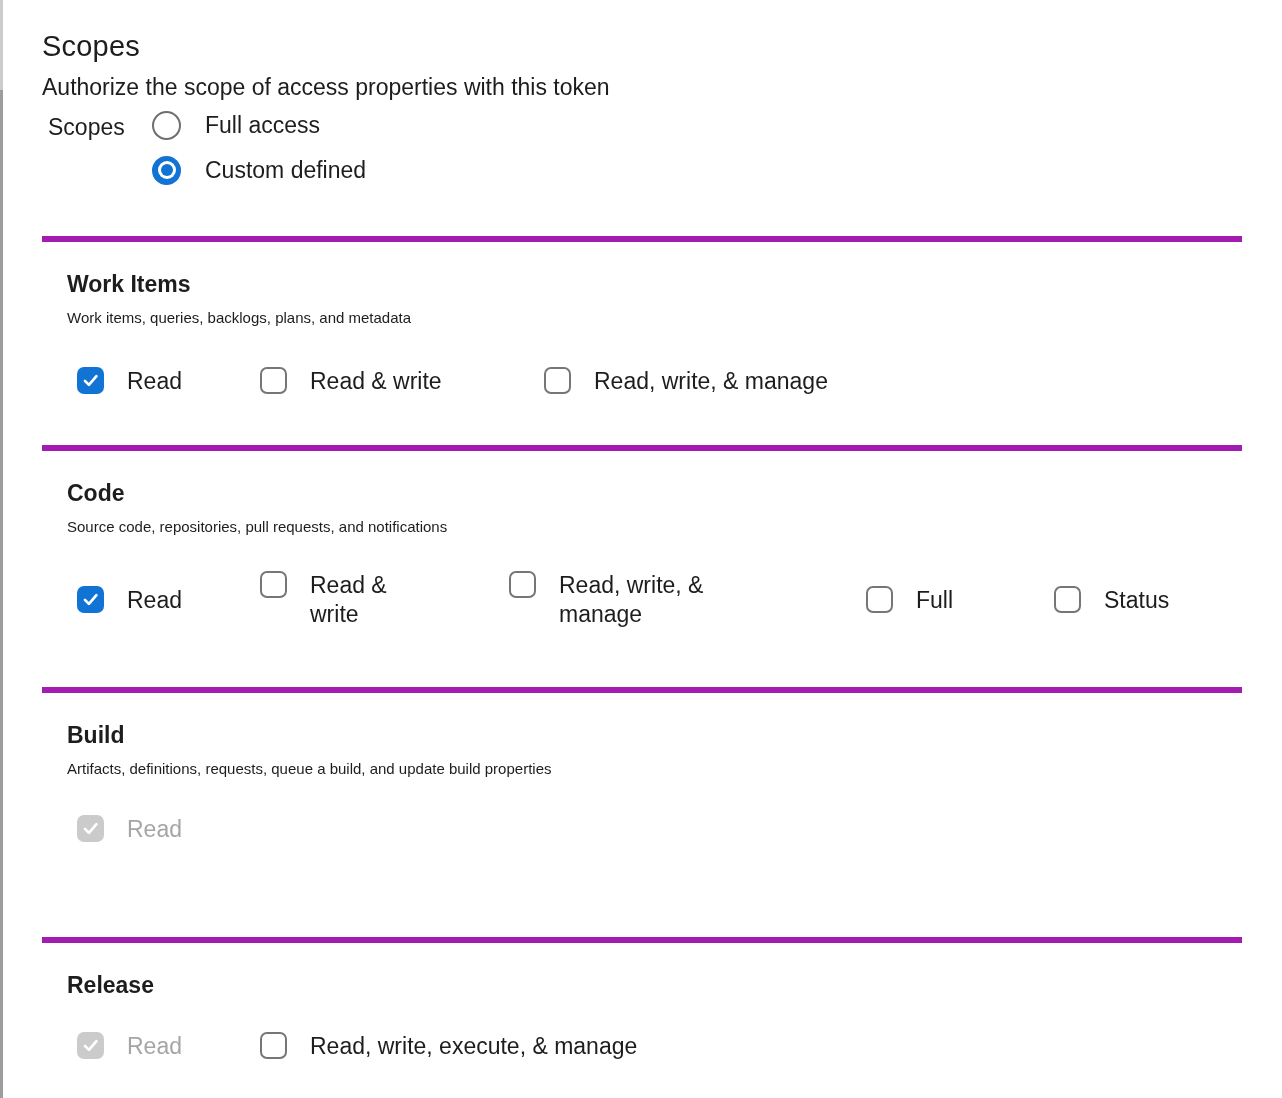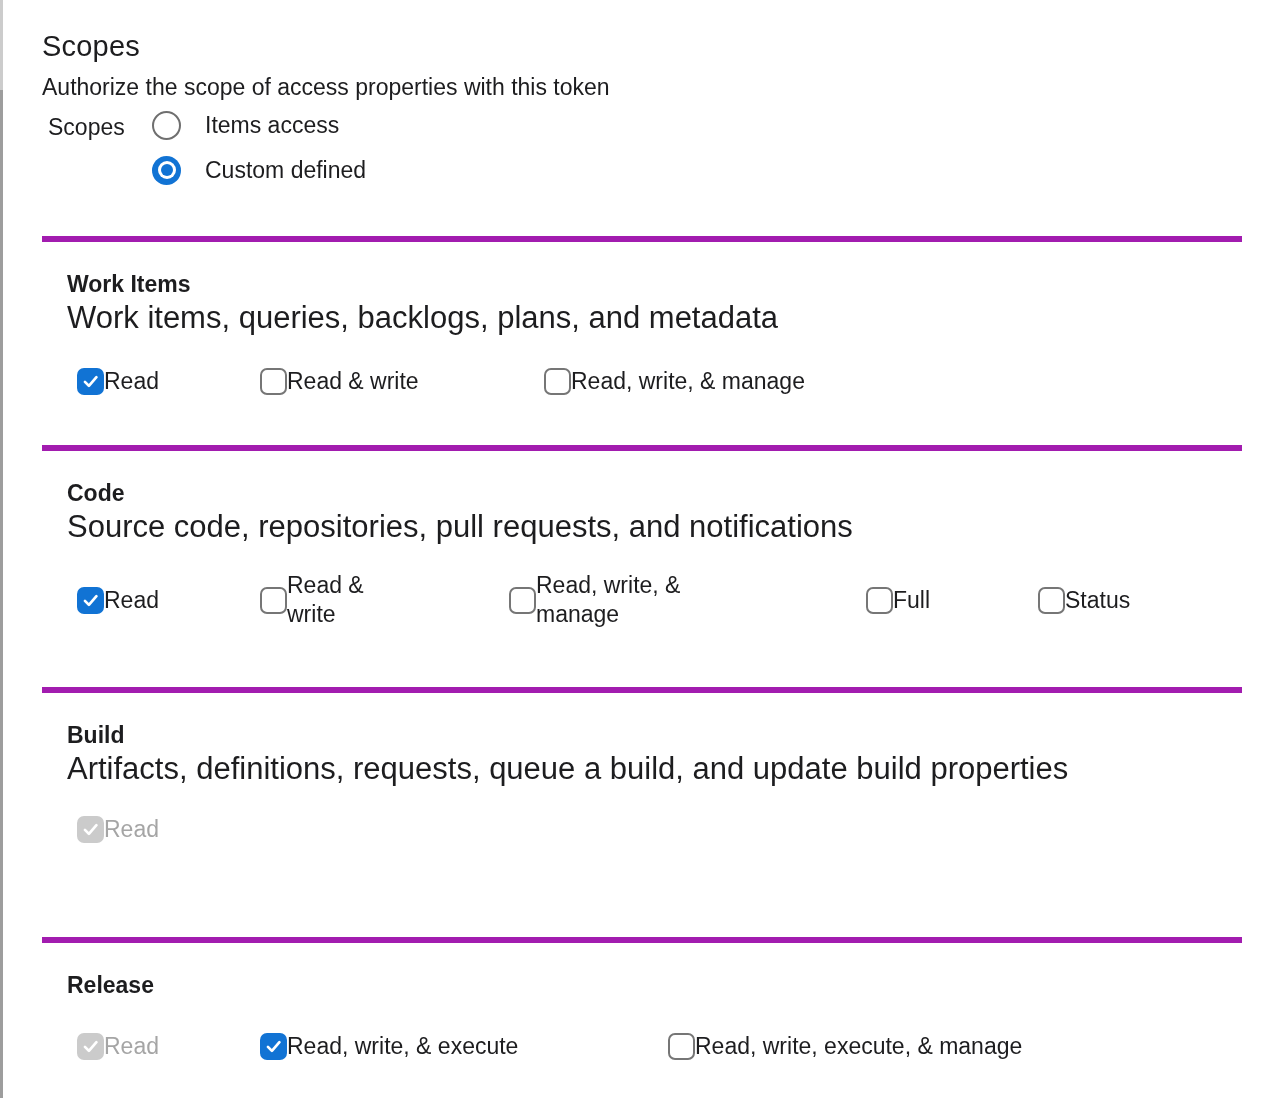--- a/index.html
+++ b/index.html
@@ -30,36 +30,36 @@
   .radio-inner { display:none; }
   .radio-opt[data-checked="true"] .radio { border:none; background:var(--accent); }
   .radio-opt[data-checked="true"] .radio-inner {
     display:flex; width:18px; height:18px; border-radius:50%; background:#ffffff;
     align-items:center; justify-content:center; }
   .radio-core { width:12px; height:12px; border-radius:50%; background:var(--accent); }
   .radio-label { font-size:23px; line-height:30px; }
 
   .section { border-top:6px solid #a21caf; }
   .sec-title { font-size:23px; font-weight:700; line-height:26px; margin:29px 0 0 25px; }
-  .sec-desc  { font-size:31px; font-weight:400; line-height:26px; margin:8px 0 0 25px; }
+  .sec-desc  { font-size:15px; font-weight:400; line-height:26px; margin:8px 0 0 25px; }
 
   .opt-row { display:flex; align-items:center; margin-left:35px; }
-  .opt { display:flex; align-items:center; flex:none; cursor:default; }
+  .opt { display:flex; align-items:flex-start; column-gap:23px; flex:none; cursor:default; }
   .cbox { width:27px; height:27px; border-radius:7px; border:2.5px solid #767676; background:#fff;
           display:flex; align-items:center; justify-content:center; flex:none; }
   .check-icon { display:none; width:19px; height:19px; }
   .opt[data-checked="true"] .cbox { border:none; background:var(--accent); }
   .opt[data-checked="true"] .check-icon { display:block; }
   .opt[data-checked="true"][data-disabled="true"] .cbox { background:#cbcbcb; }
   .opt[data-disabled="true"] .opt-label { color:#a5a5a5; }
   .opt-label { font-size:23px; line-height:29px; }
 
   
   .w183 { width:183px; } .w249 { width:249px; } .w357 { width:357px; }
-  .w164 { width:172px; } .w284 { width:284px; } .w408 { width:408px; }
+  .w164 { width:188px; } .w284 { width:284px; } .w408 { width:408px; }
   .lbl-w95  { width:95px; }
   .lbl-w178 { width:178px; }
 
   
   .sec-work    { height:209px; margin-top:51px; }
   .sec-work .opt-row    { margin-top:36px; }
   .sec-code    { height:242px; }
   .sec-code .opt-row    { margin-top:31px; }
   .sec-build   { height:208px; }
   .sec-build .opt-row   { margin-top:33px; }
@@ -75,21 +75,21 @@
 <div class="content">
 
   <div class="page-title">Scopes</div>
   <div class="page-subtitle">Authorize the scope of access properties with this token</div>
 
   <div class="radio-group">
     <span class="scopes-inline-label">Scopes</span>
     <div class="radio-col">
       <label class="radio-opt" data-checked="false">
         <span class="radio"></span>
-        <span class="radio-label">Items access</span>
+        <span class="radio-label">Full access</span>
       </label>
       <label class="radio-opt" data-checked="true">
         <span class="radio">
             <span class="radio-inner">
               <span class="radio-core"></span>
             </span>
           </span>
         <span class="radio-label">Custom defined</span>
       </label>
     </div>
@@ -168,28 +168,20 @@
     <div class="sec-title">Release</div>
     <div class="opt-row">
       <label class="opt w183" data-checked="true" data-disabled="true">
         <span class="cbox">
             <svg class="check-icon" viewBox="0 0 24 24">
               <path d="M5 12.5l5 5L19.5 6.5" fill="none" stroke="#fff" stroke-width="3.4" stroke-linecap="round" stroke-linejoin="round"></path>
             </svg>
           </span>
         <span class="opt-label">Read</span>
       </label>
-      <label class="opt w408" data-checked="true" data-disabled="false">
-        <span class="cbox">
-            <svg class="check-icon" viewBox="0 0 24 24">
-              <path d="M5 12.5l5 5L19.5 6.5" fill="none" stroke="#fff" stroke-width="3.4" stroke-linecap="round" stroke-linejoin="round"></path>
-            </svg>
-          </span>
-        <span class="opt-label">Read, write, &amp; execute</span>
-      </label>
       <label class="opt" data-checked="false" data-disabled="false">
         <span class="cbox"></span>
         <span class="opt-label">Read, write, execute, &amp; manage</span>
       </label>
     </div>
   </div>
 
 </div>
 
 </body></html>

